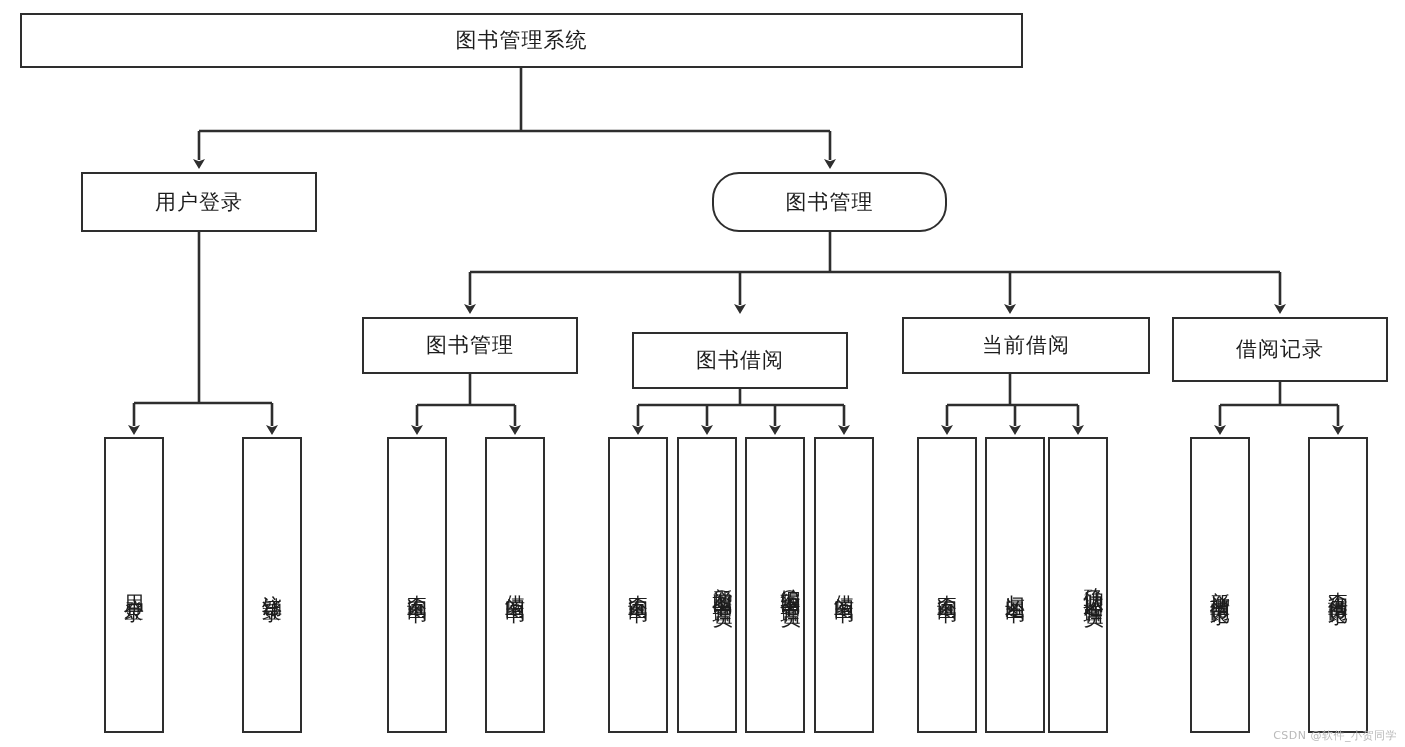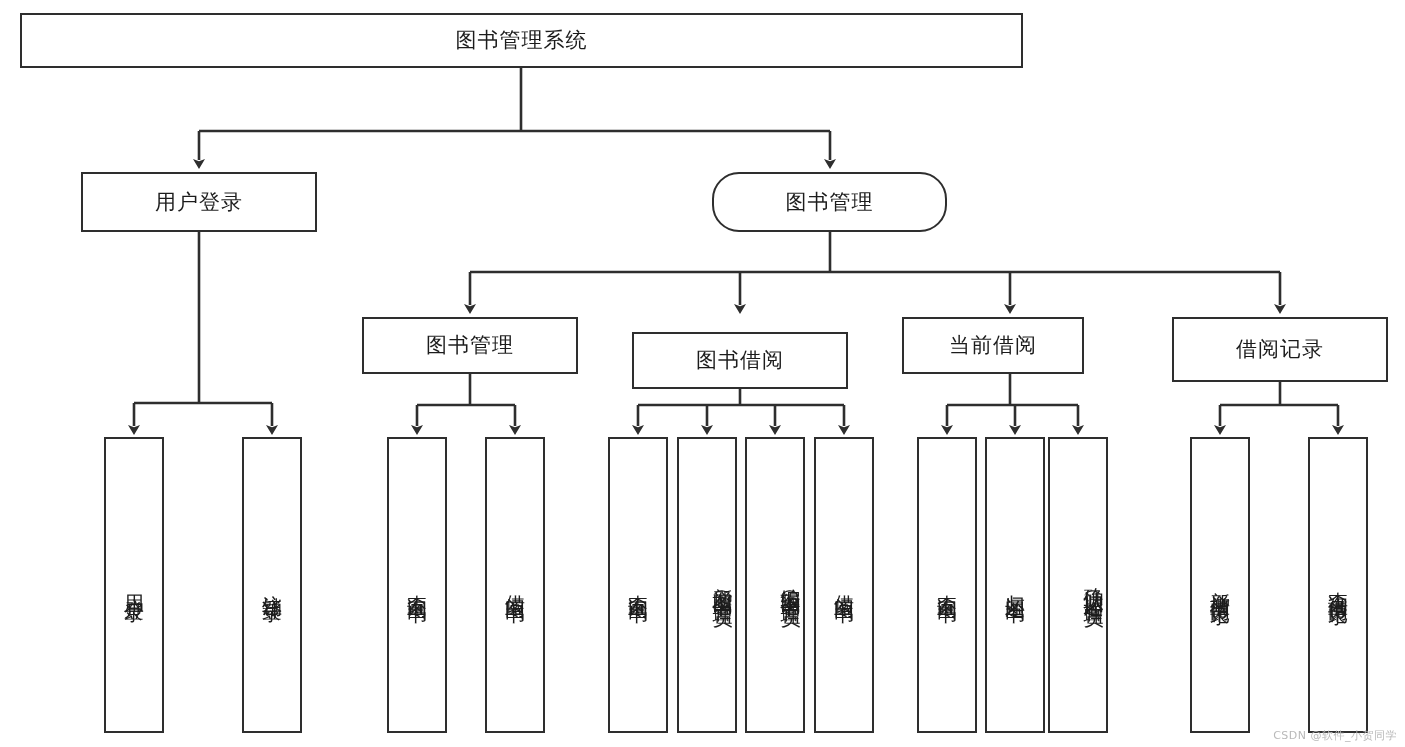--- a/index.html
+++ b/index.html
@@ -135,21 +135,21 @@
   <div class="node horiz" style="left:712px; top:172px; width:235px; height:60px;border-radius:27px;">
     <span>图书管理</span>
   </div>
 
   <div class="node horiz" style="left:362px; top:317px; width:216px; height:57px;">
     <span>图书管理</span>
   </div>
   <div class="node horiz" style="left:632px; top:332px; width:216px; height:57px;">
     <span>图书借阅</span>
   </div>
-  <div class="node horiz" style="left:902px; top:317px; width:182px; height:57px;">
+  <div class="node horiz" style="left:902px; top:317px; width:248px; height:57px;">
     <span>当前借阅</span>
   </div>
   <div class="node horiz" style="left:1172px; top:317px; width:216px; height:65px;">
     <span>借阅记录</span>
   </div>
 
   <div class="node leaf centered" style="left:104px; top:437px; width:60px; height:296px;">
     <span class="vtext">用户登录</span>
   </div>
   <div class="node leaf centered" style="left:242px; top:437px; width:60px; height:296px;">

